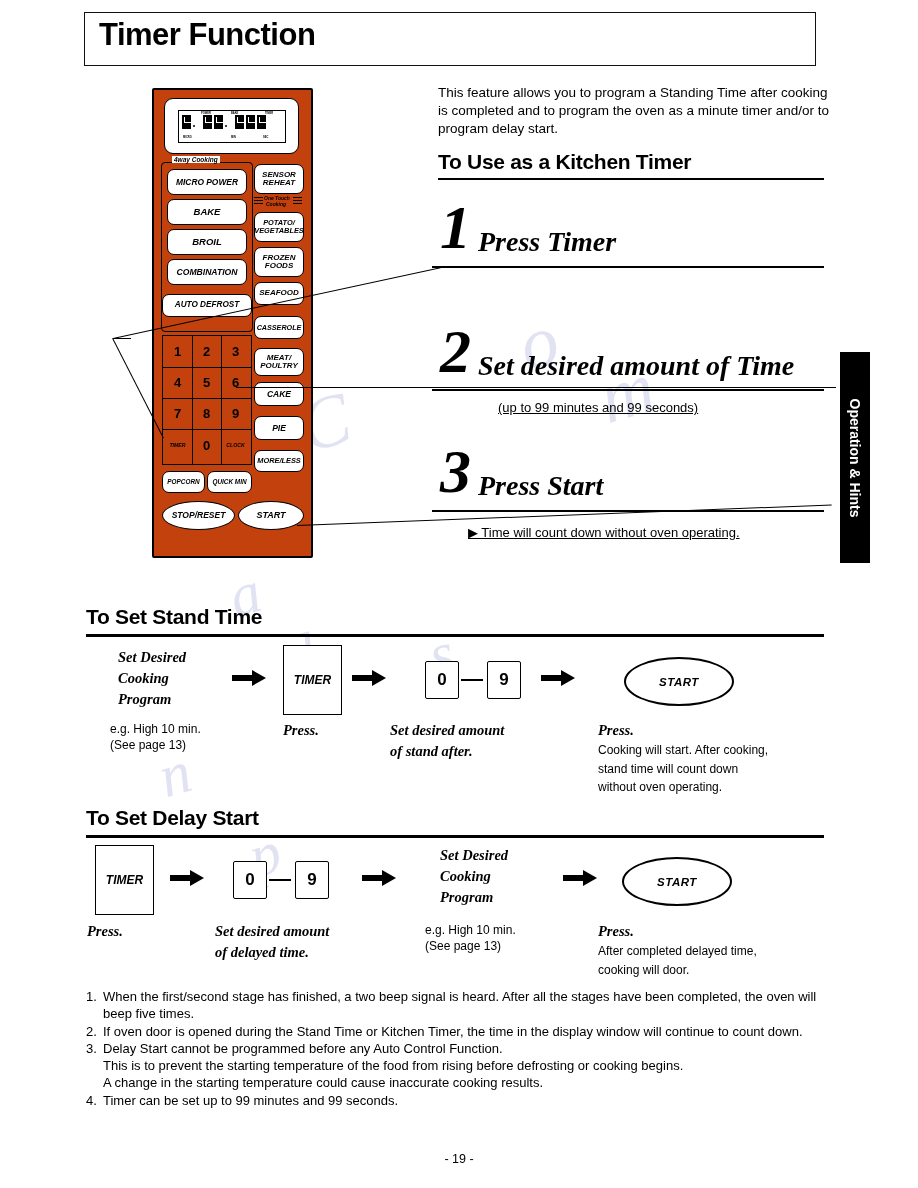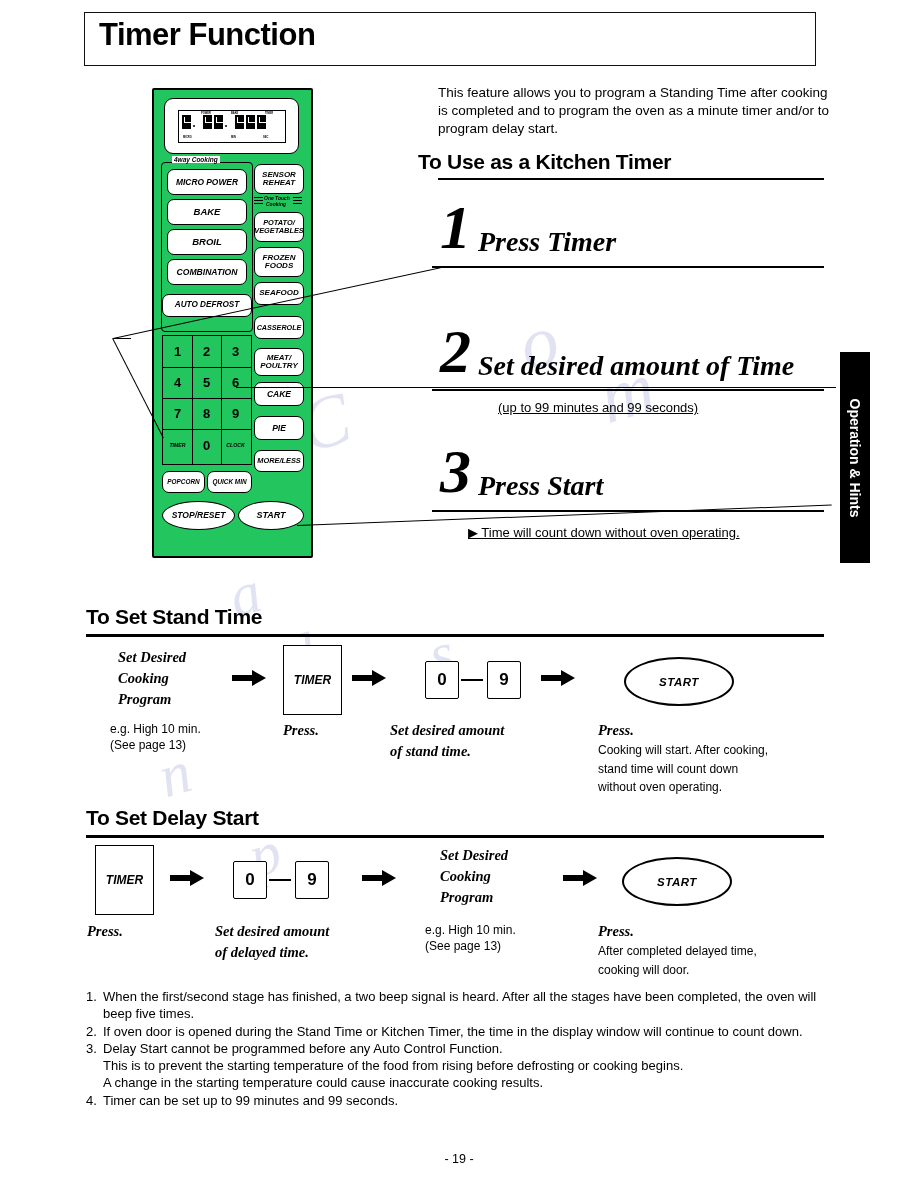--- a/index.html
+++ b/index.html
@@ -16,21 +16,21 @@
   }
   .header-title{
     position:absolute;left:14px;top:4px;
     font-size:31px;font-weight:bold;letter-spacing:-.5px;
     font-family:"Liberation Sans", sans-serif;
   }
 
   
   .panel{
     position:absolute;left:152px;top:88px;width:157px;height:466px;
-    border:2px solid #000;background:#22c55e;border-radius:2px;
+    border:2px solid #000;background:#c2410c;border-radius:2px;
   }
   .display-outer{
     position:absolute;left:10px;top:8px;width:133px;height:54px;
     border:1.6px solid #000;border-radius:9px;background:#fff;
   }
   .display-inner{
     position:absolute;left:13px;top:11px;width:106px;height:31px;
     border:1.3px solid #000;background:#fff;
   }
   .seg-row{position:absolute;left:3px;top:4px;display:flex;gap:2px;align-items:center;}
@@ -290,21 +290,21 @@
   <div class="leader" style="left:113px;top:338px;width:18px;transform:rotate(0deg);"></div>
   <div class="leader" style="left:113px;top:338px;width:335px;transform:rotate(-12.2deg);"></div>
   <div class="leader" style="left:113px;top:338px;width:112px;transform:rotate(63deg);"></div>
 
   <div class="leader" style="left:236px;top:387px;width:600px;"></div>
 
   <div class="leader" style="left:297px;top:525px;width:535px;transform:rotate(-2.2deg);"></div>
 
   <div class="intro">This feature allows you to program a Standing Time after cooking is completed and to program the oven as a minute timer and/or to program delay start.</div>
 
-  <div class="sec-head" style="left:418px;top:150px;">To Use as a Kitchen Timer</div>
+  <div class="sec-head" style="left:438px;top:150px;">To Use as a Kitchen Timer</div>
   <div class="rule" style="left:438px;top:178px;width:386px;height:2.4px;"></div>
 
   <div class="step-num" style="left:440px;top:196px;">1</div>
   <div class="step-txt" style="left:478px;top:228px;">Press Timer</div>
   <div class="rule" style="left:432px;top:266px;width:392px;height:2.4px;"></div>
 
   <div class="step-num" style="left:440px;top:320px;">2</div>
   <div class="step-txt" style="left:478px;top:352px;">Set desired amount of Time</div>
   <div class="rule" style="left:432px;top:389px;width:392px;height:2.4px;"></div>
   <div class="note-small" style="left:498px;top:400px;">(up to 99 minutes and 99 seconds)</div>
@@ -347,21 +347,21 @@
     <span>START</span>
     </div>
 
   <div class="sans-lbl" style="left:110px;top:721px;width:140px;">
     <div>e.g. High 10 min.</div>
     <div>(See page 13)</div>
   </div>
   <div class="it-lbl" style="left:283px;top:720px;">Press.</div>
   <div class="it-lbl" style="left:390px;top:720px;width:180px;">
     <div>Set desired amount</div>
-    <div>of stand time.</div>
+    <div>of stand after.</div>
   </div>
   <div class="it-lbl" style="left:598px;top:720px;">Press.</div>
   <div class="sans-lbl" style="left:598px;top:741px;width:240px;line-height:1.55;">
     <div>Cooking will start. After cooking,</div>
     <div>stand time will count down</div>
     <div>without oven operating.</div>
   </div>
 
   <div class="flow-head" style="left:86px;top:806px;">To Set Delay Start</div>
   <div class="rule" style="left:86px;top:835px;width:738px;height:2.6px;"></div>

